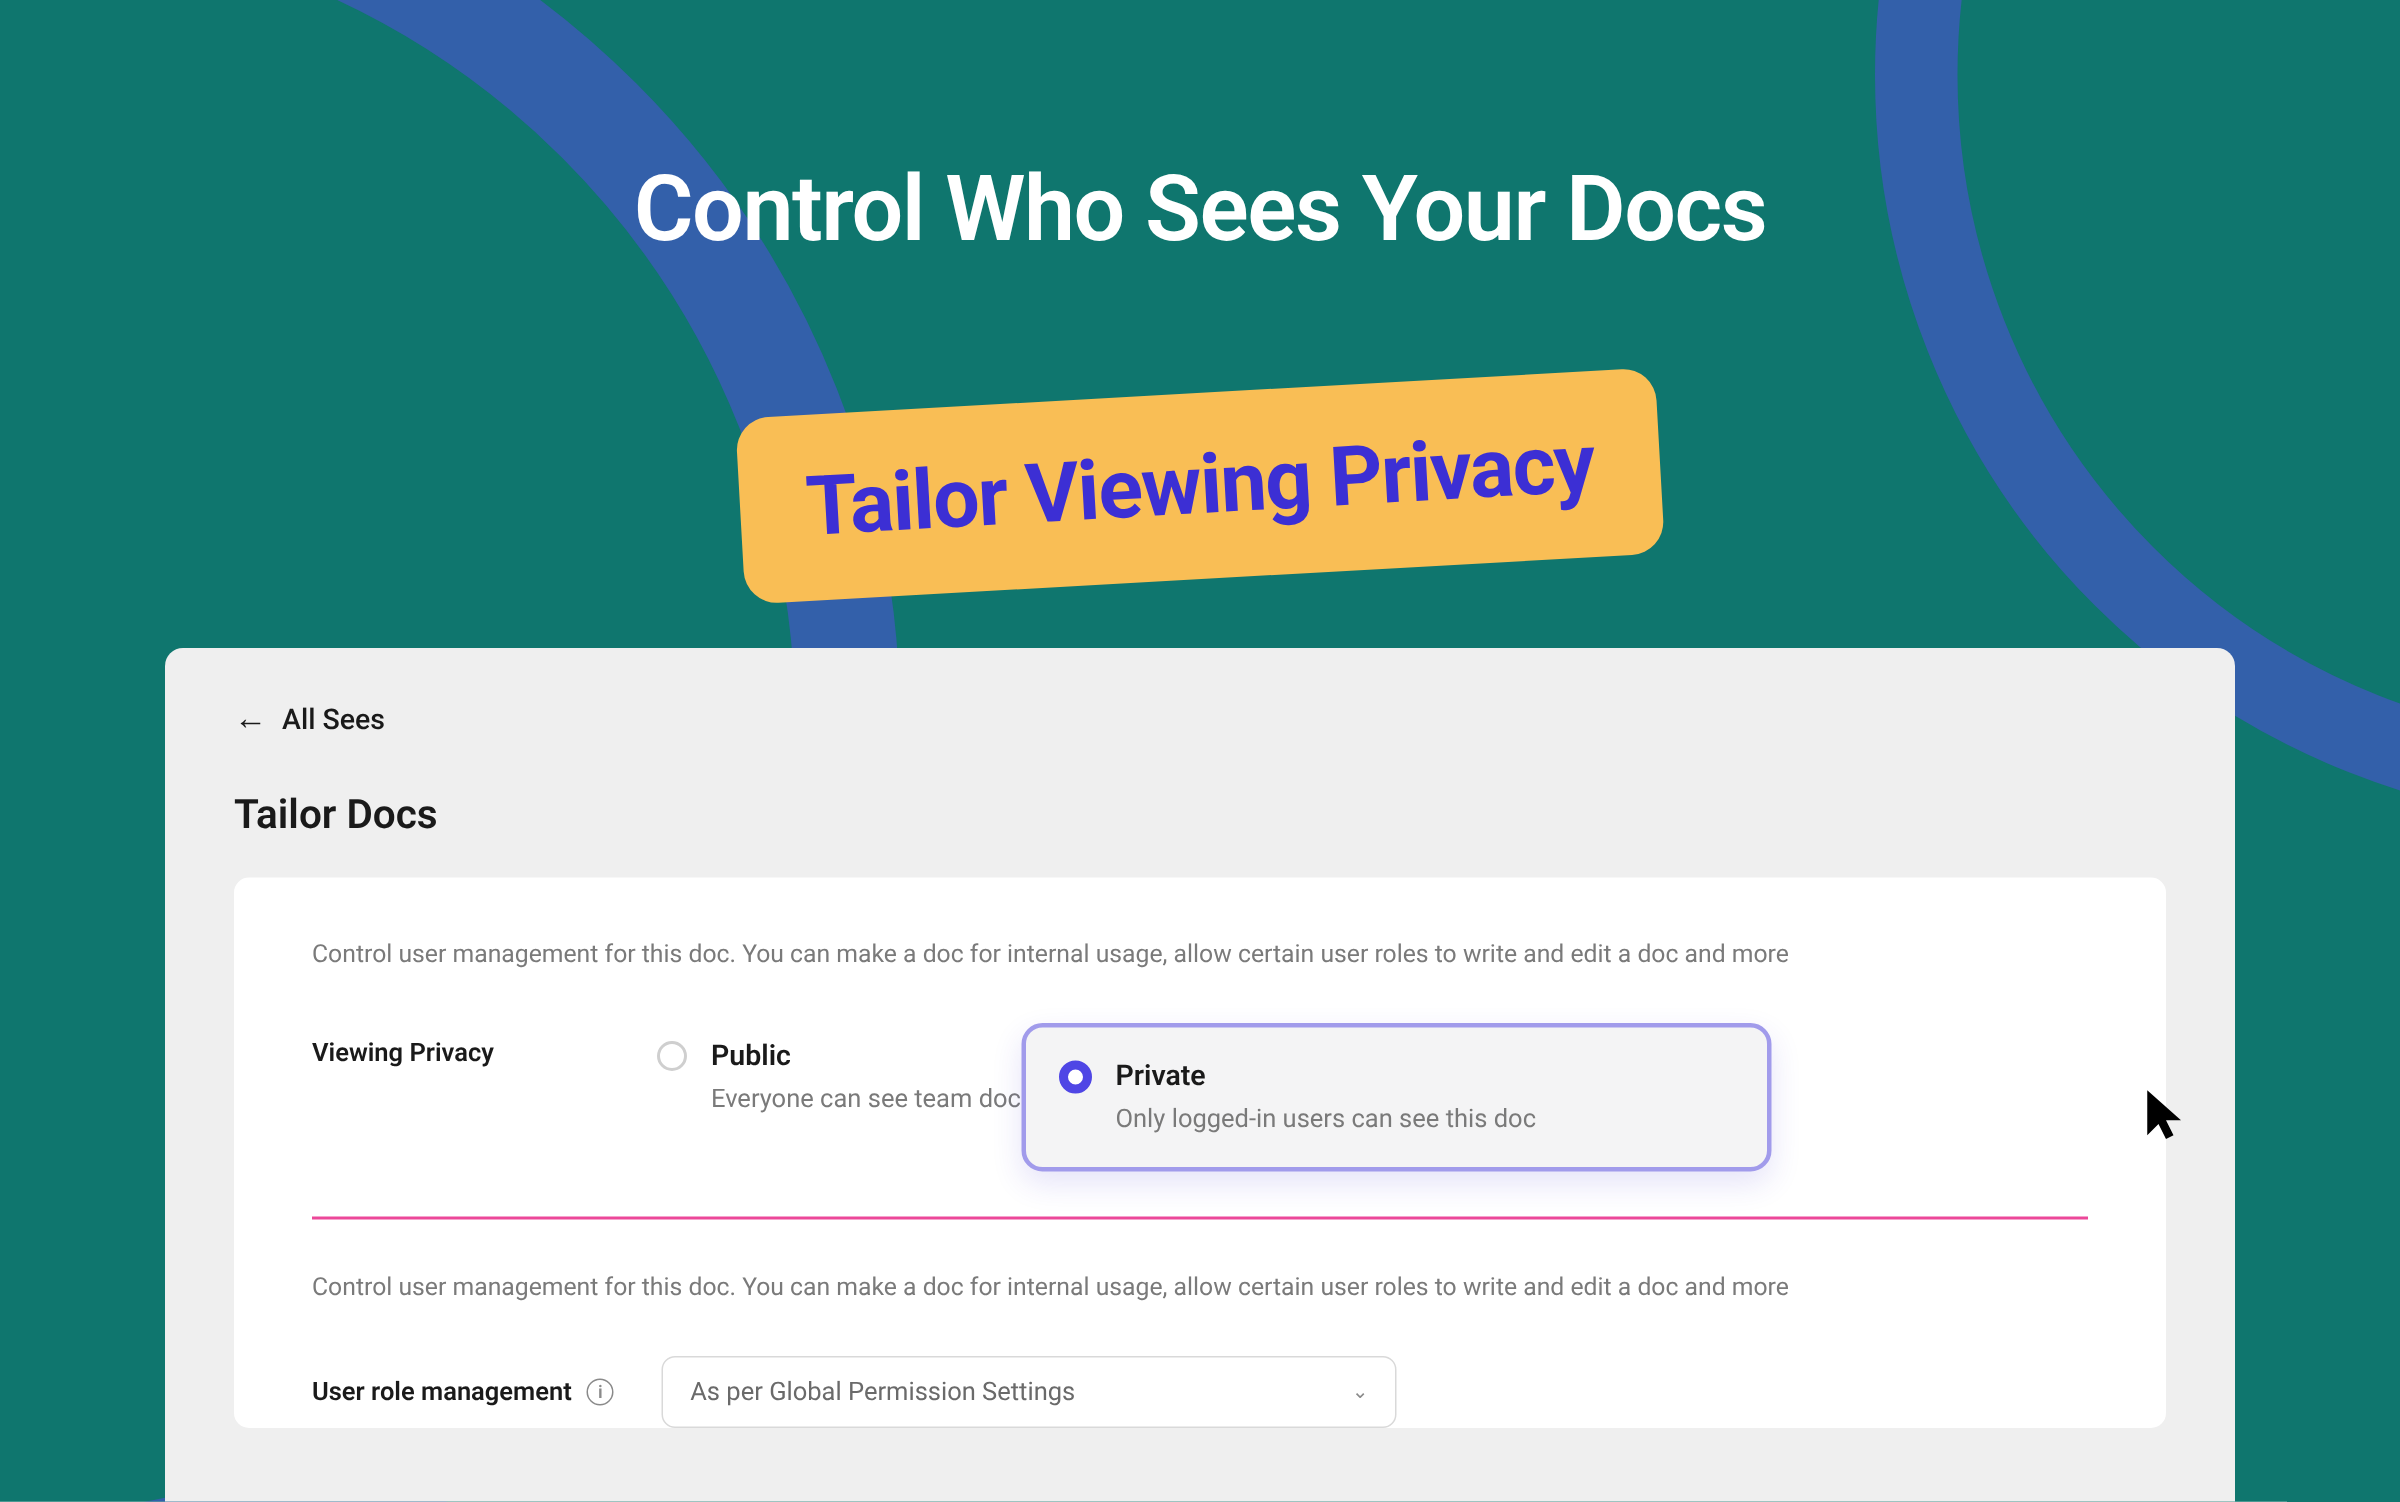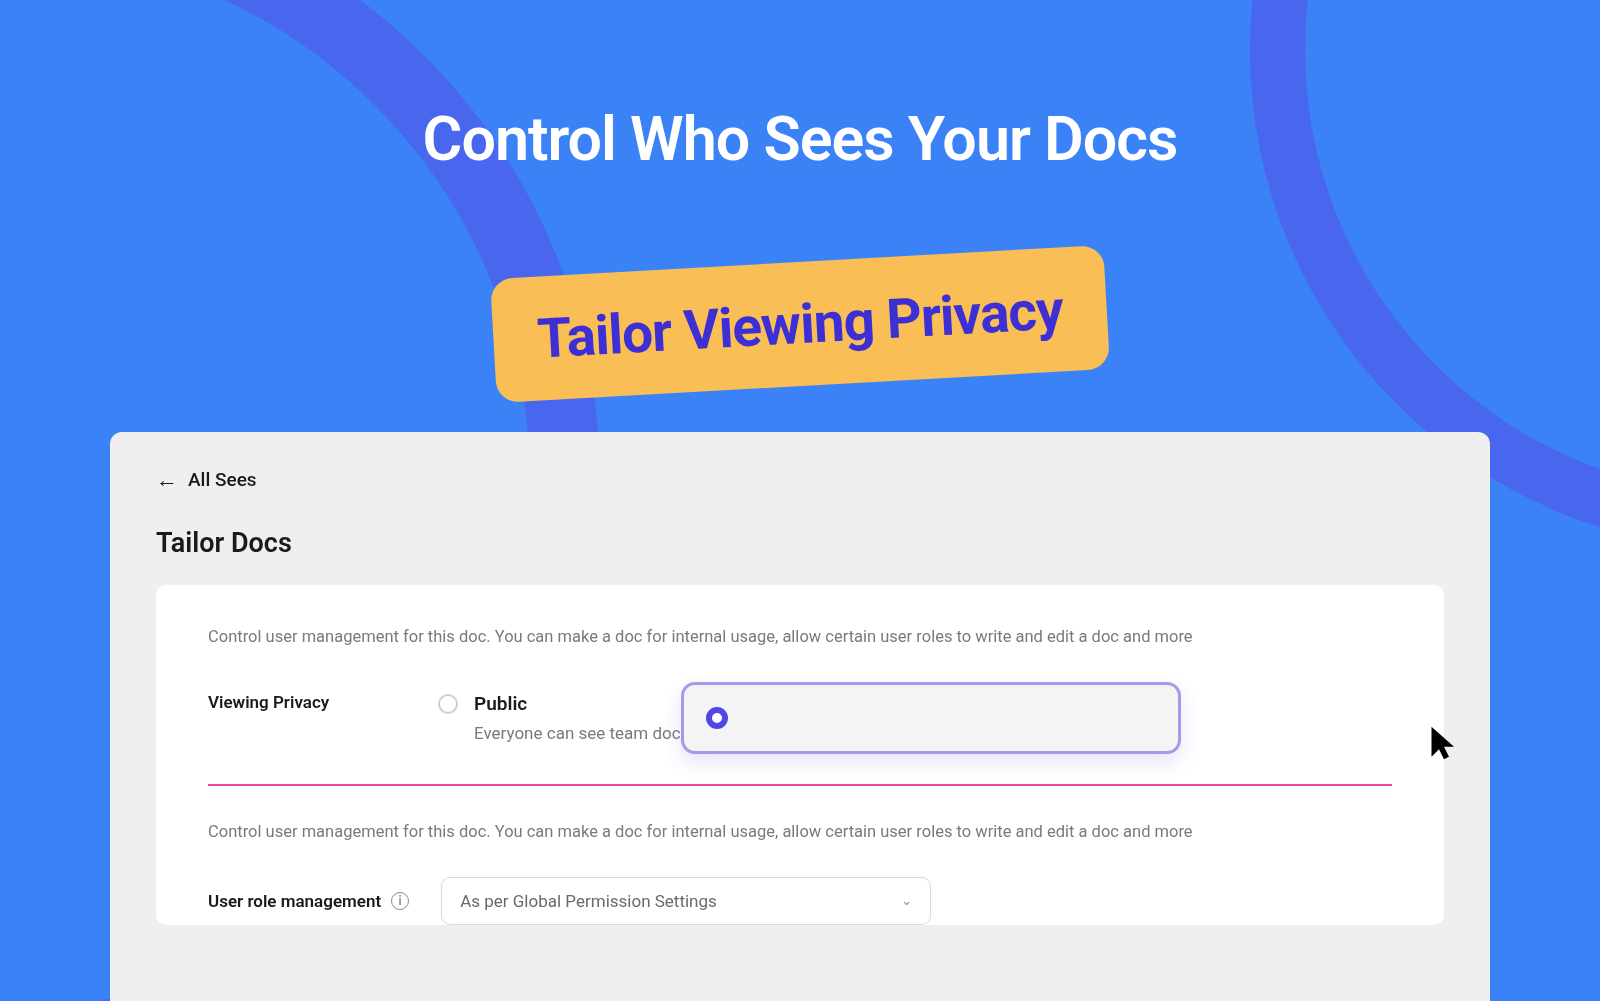--- a/index.html
+++ b/index.html
@@ -11,21 +11,21 @@
     body {
       font-family: -apple-system, BlinkMacSystemFont, 'Segoe UI', Roboto, Helvetica, Arial, sans-serif;
       width: 1600px;
       height: 1001px;
       overflow: hidden;
     }
 
     .backdrop {
       width: 100%;
       height: 100%;
-      background: #3b82f6;
+      background: #0f766e;
       position: relative;
       overflow: hidden;
       text-decoration: underline;
     }
 
     .arc-left {
       position: absolute;
       width: 1200px;
       height: 1200px;
       border: 70px solid rgba(88, 73, 230, 0.5);
@@ -281,20 +281,24 @@
           <div class="option">
             <div class="radio-empty"></div>
             <div class="option-text">
               <span class="option-title">Public</span>
               <span class="option-desc">Everyone can see team doc</span>
             </div>
           </div>
 
           <div class="option option-selected">
             <div class="radio-filled"></div>
+            <div class="option-text">
+              <span class="option-title">Private</span>
+              <span class="option-desc">Only logged-in users can see this doc</span>
+            </div>
           </div>
 
           <div class="cursor-icon">
             <svg width="30" height="38" viewBox="0 0 24 30" fill="#000">
                 <path d="M2 2 L2 26 L8 20 L12 28 L16 26 L12 18 L20 18 Z"></path>
               </svg>
           </div>
         </div>
       </div>
 

